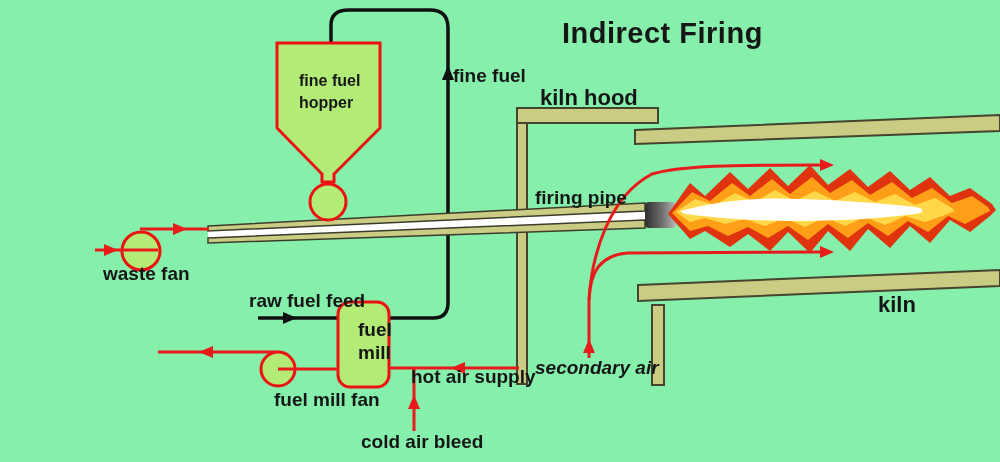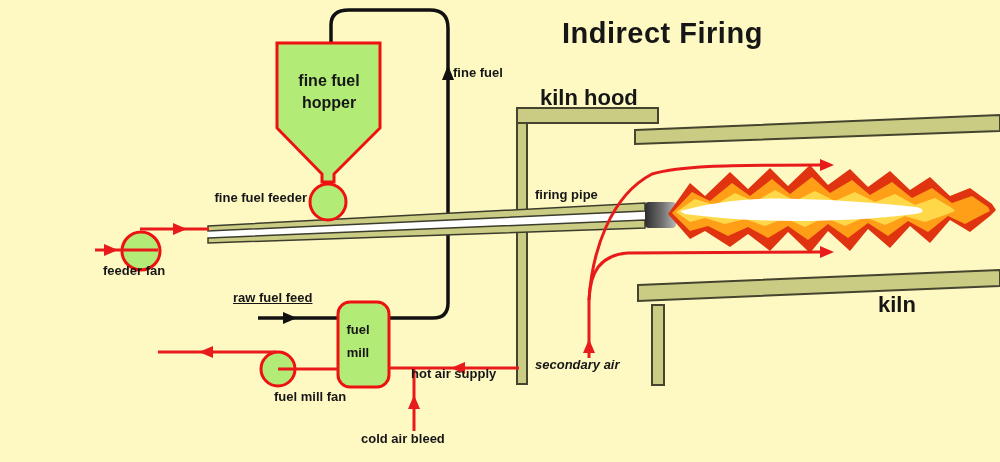--- a/index.html
+++ b/index.html
@@ -1,27 +1,27 @@
 <!DOCTYPE html>
 <html style="--equipment_fill: #b2ec77; --equipment_border: #ee1111; --structure_fill: #c9cc82; --structure_border: #44442f; --fuel_line: #111111; --air_line: #e81a1a; --flame_outer: #e03310; --flame_mid: #ff9e17; --flame_inner: #ffd84a; --flame_core: #ffffff;"><head>
 <meta charset="utf-8">
 <style>
   html,body{margin:0;padding:0;background:#ffffff;}
   #canvas{
-    position:relative;width:1000px;height:462px;background:#fef9c3;overflow:hidden;
+    position:relative;width:1000px;height:462px;background:#86efac;overflow:hidden;
     font-family:"Liberation Sans", sans-serif;
   }
   #diagram-svg{position:absolute;left:0;top:0;}
   .lbl{
-    position:absolute;font-weight:bold;font-size:13px;color:#161616;
+    position:absolute;font-weight:bold;font-size:19px;color:#161616;
     white-space:nowrap;line-height:1.1;
   }
   .lbl.big{font-size:22px;}
   .lbl.title{font-size:29px;letter-spacing:0.5px;}
-  .lbl.wrap{white-space:normal;text-align:center;}
+  .lbl.wrap{white-space:normal;padding-left:20px;}
 </style>
 </head>
 <body>
 
 <div id="canvas">
 
   <svg id="diagram-svg" width="1000" height="462" viewBox="0 0 1000 462">
     <defs>
       <linearGradient id="nozzleGrad" x1="0" y1="0" x2="1" y2="0">
         <stop offset="0" stop-color="#2e2e2e"></stop>
@@ -95,25 +95,24 @@
   <div class="lbl title" style="left:562px;top:18px;">Indirect Firing</div>
 
   <div class="lbl wrap" style="left:279px;top:70px;width:100px;font-size:16px;line-height:22px;">fine fuel hopper</div>
 
   <div class="lbl" style="left:453px;top:66px;">fine fuel</div>
 
   <div class="lbl big" style="left:540px;top:86px;">kiln hood</div>
 
   <div class="lbl" style="left:535px;top:188px;">firing pipe</div>
 
-  <div class="lbl" style="left:193px;top:191px;width:114px;text-align:right;">fine fuel feeder</div>
 
-  <div class="lbl" style="left:103px;top:264px;">feeder fan</div>
+  <div class="lbl" style="left:103px;top:264px;">waste fan</div>
 
-  <div class="lbl" style="left:233px;top:291px;text-decoration:underline;">raw fuel feed</div>
+  <div class="lbl" style="left:249px;top:291px;">raw fuel feed</div>
 
   <div class="lbl wrap" style="left:338px;top:318px;width:40px;line-height:23px;">fuel mill</div>
 
   <div class="lbl" style="left:411px;top:343px;margin-top:24px;">hot air supply</div>
 
 
   <div class="lbl" style="left:226px;top:390px;margin-left:48px;">fuel mill fan</div>
 
   <div class="lbl" style="left:361px;top:432px;">cold air bleed</div>
 

